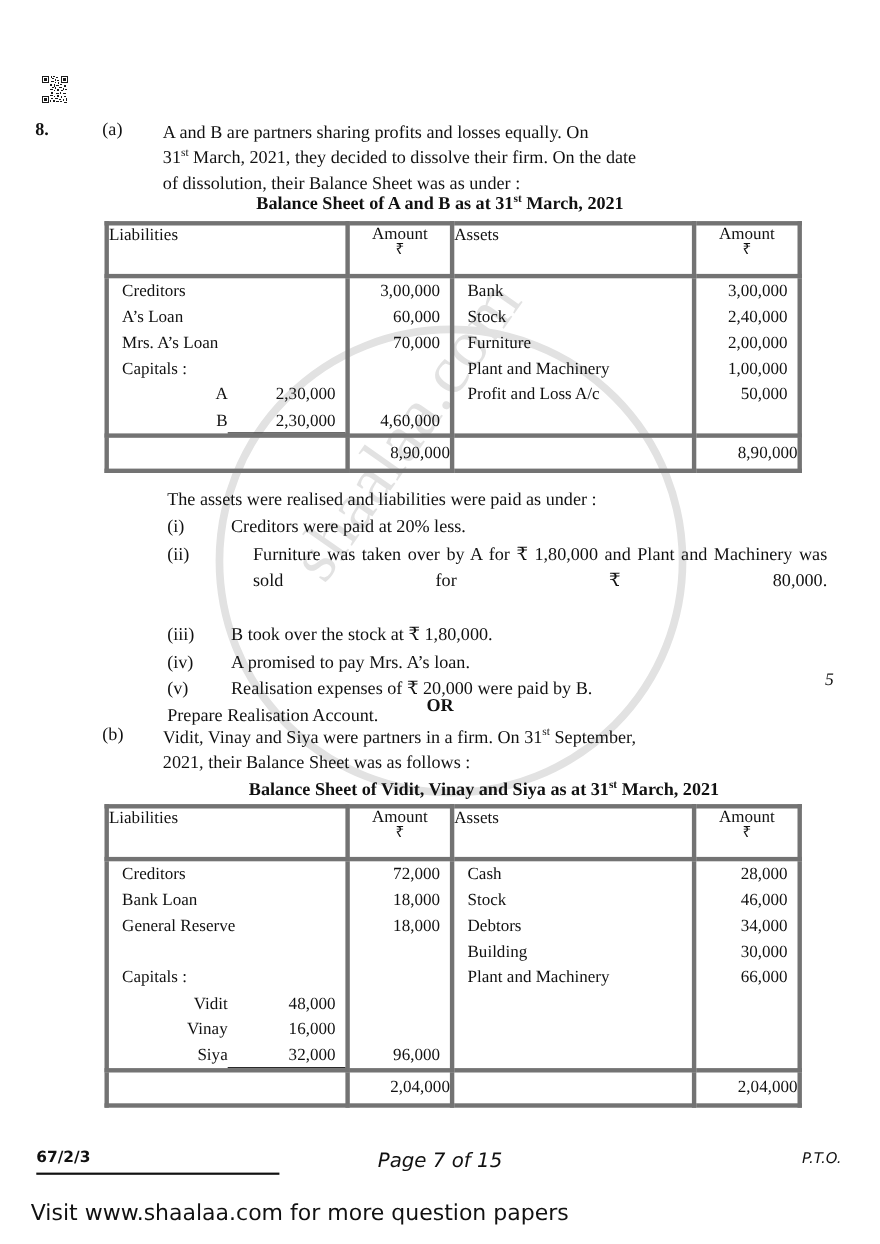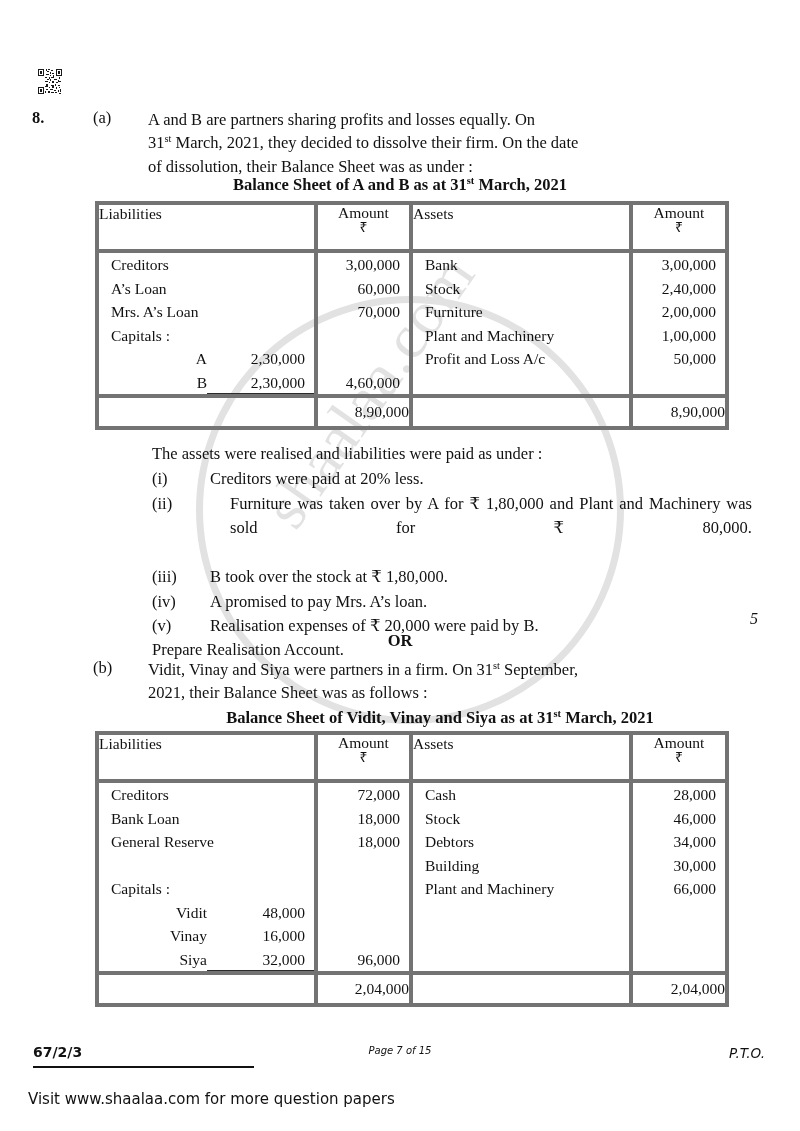--- a/index.html
+++ b/index.html
@@ -265,36 +265,36 @@
     background: #111;
   }
   .f-page {
     position: absolute;
     left: 0;
     top: 1px;
     width: 800px;
     text-align: center;
     font-family: "DejaVu Sans", sans-serif;
     font-style: italic;
-    font-size: 10px;
+    font-size: 18px;
   }
   .f-pto {
     position: absolute;
     right: 35px;
     top: 1px;
     font-family: "DejaVu Sans", sans-serif;
     font-style: italic;
     font-size: 13.5px;
   }
   .promo {
     position: absolute;
     left: 28px;
     top: 1090px;
     font-family: "DejaVu Sans", sans-serif;
-    font-size: 15px;
+    font-size: 20px;
     color: #111;
   }
 </style>
 </head>
 <body>
 
 <div class="page">
 
   <div class="watermark-layer">
     <div class="wm-circle"></div>

